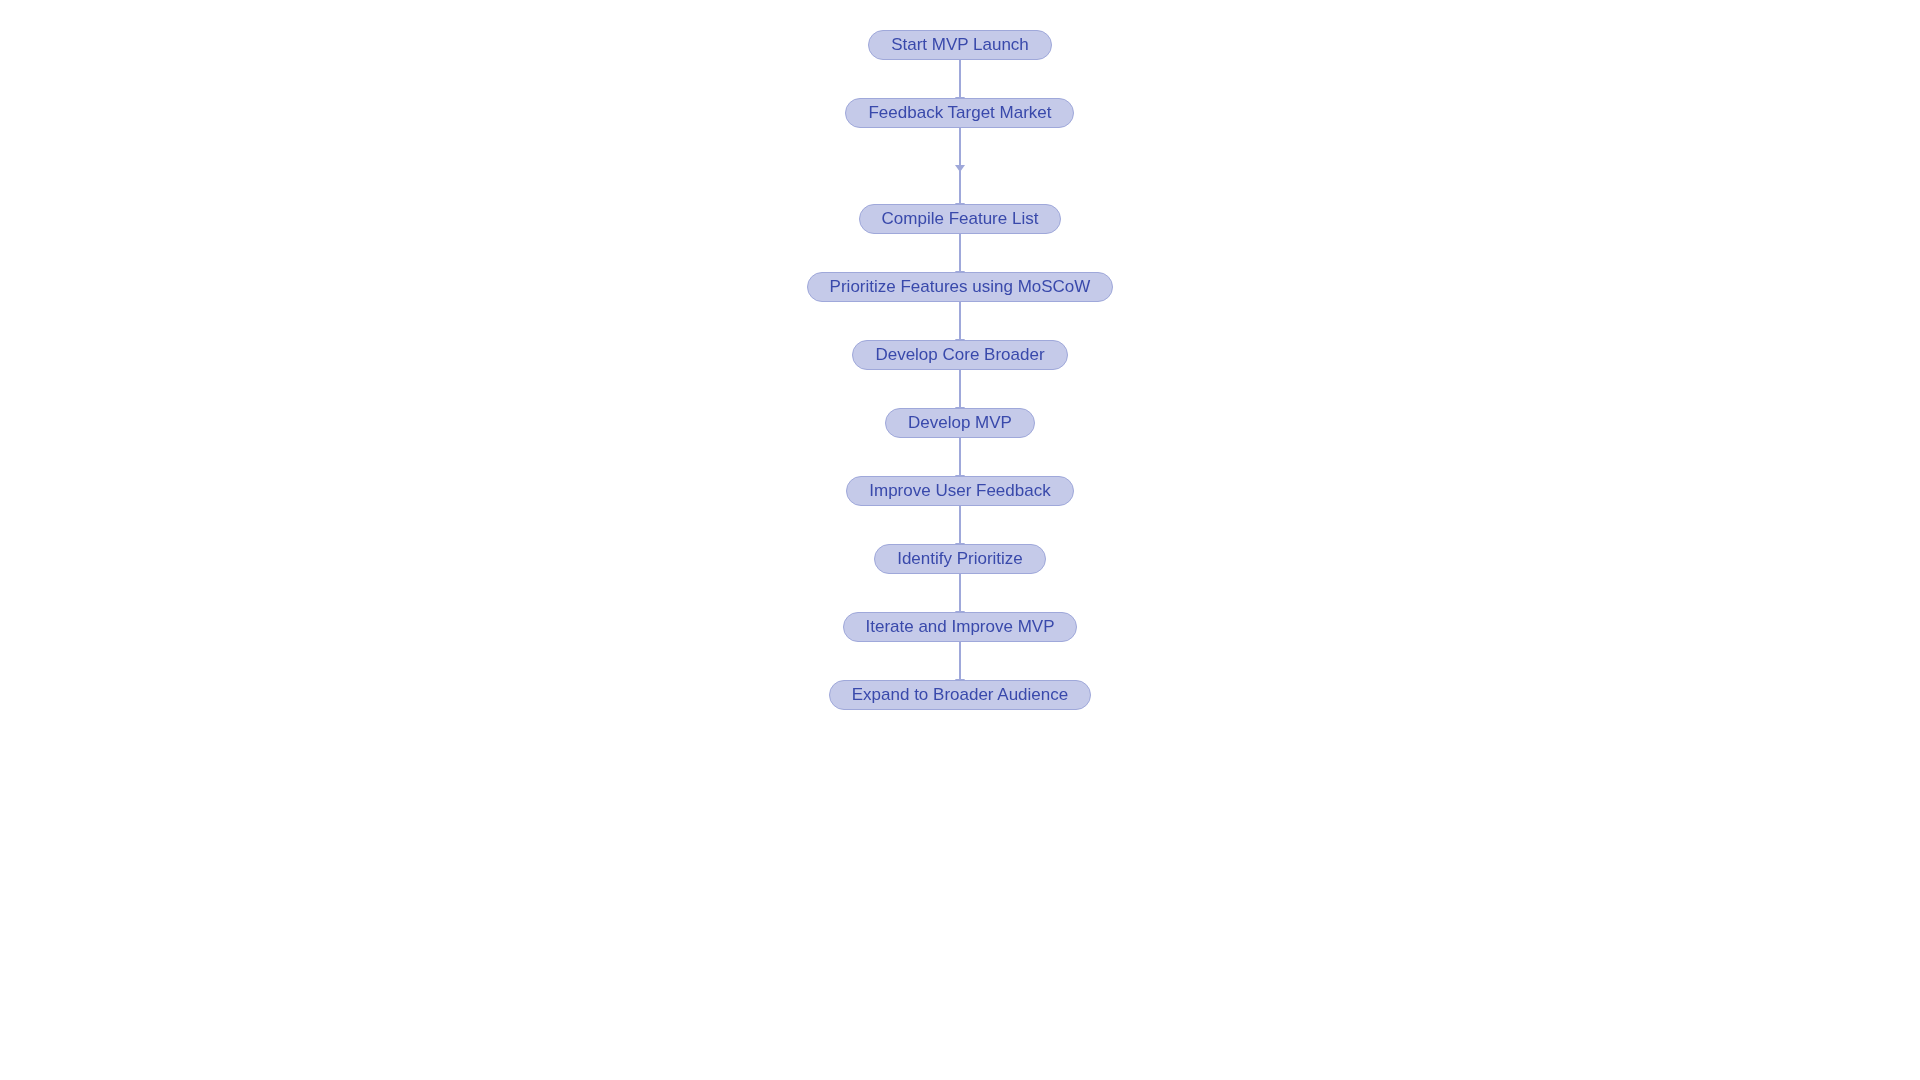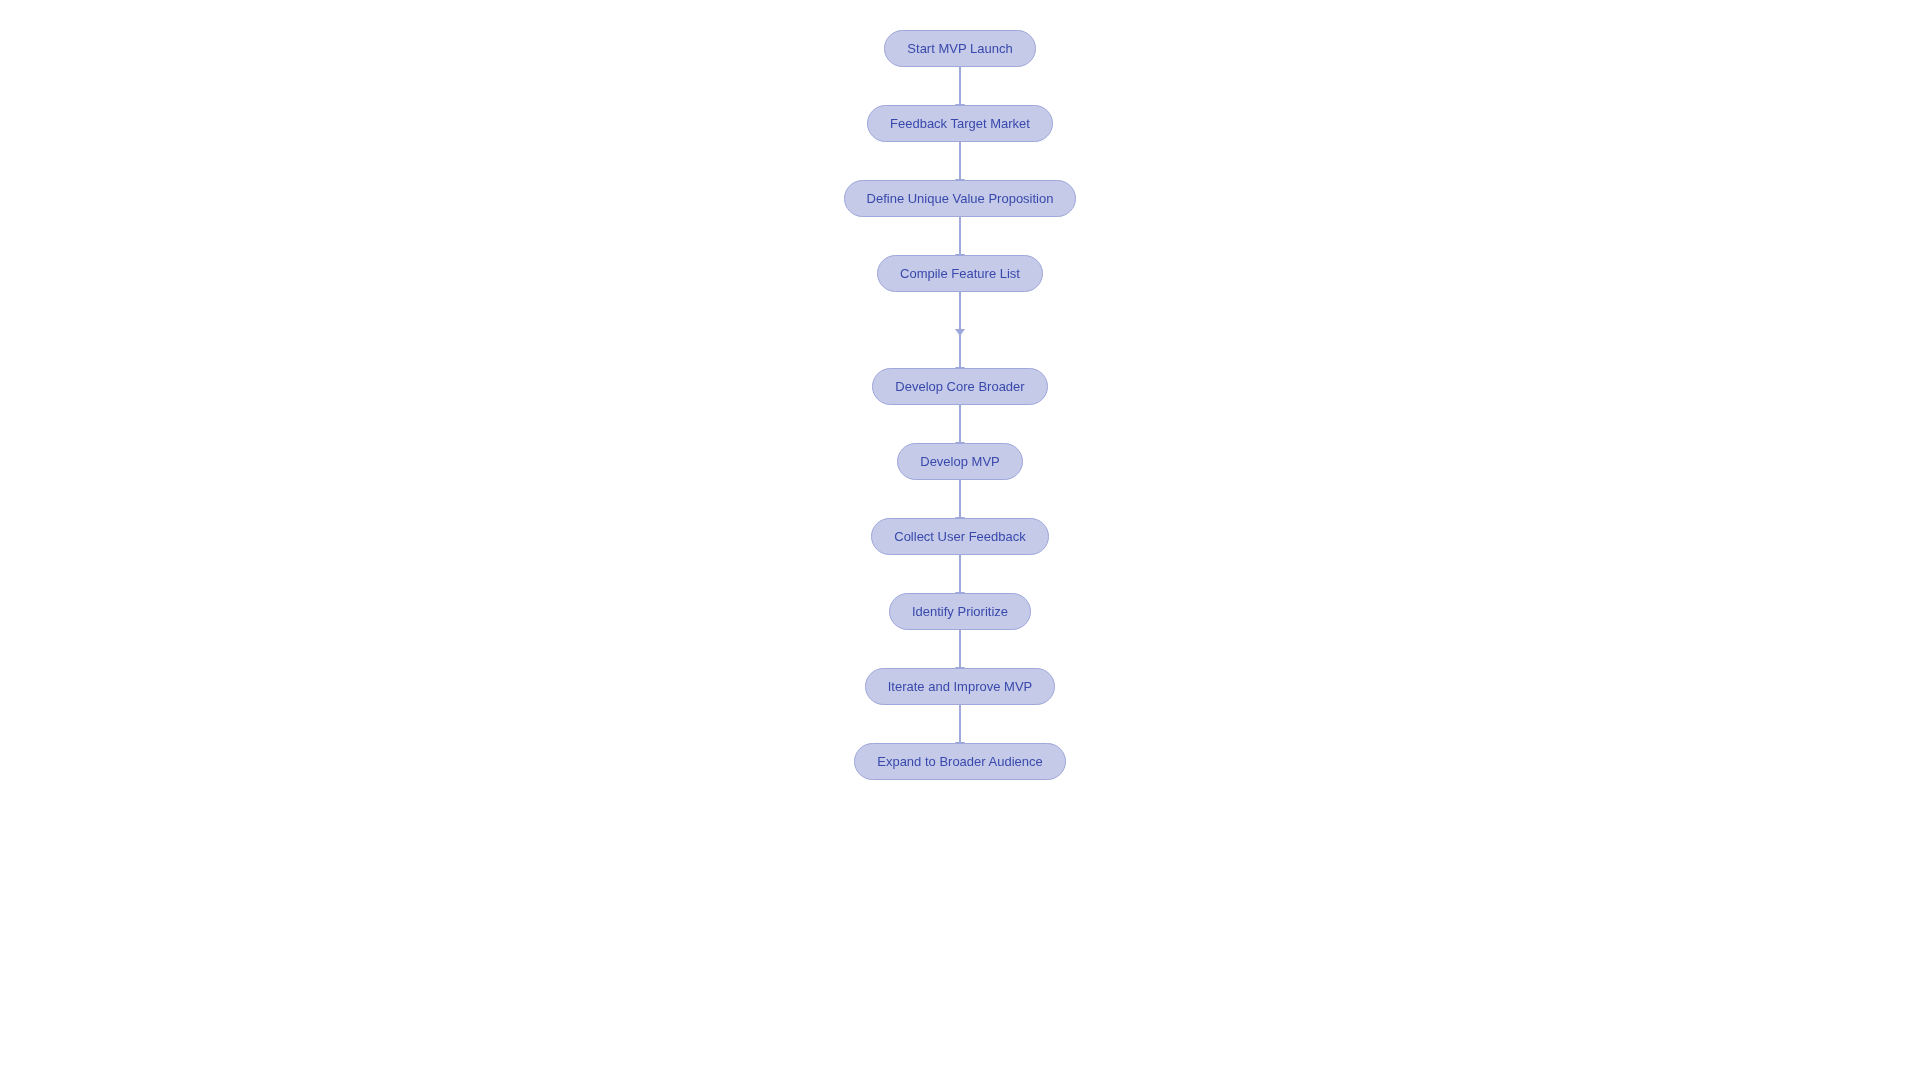--- a/index.html
+++ b/index.html
@@ -23,22 +23,22 @@
       display: flex;
       flex-direction: column;
       align-items: center;
       padding: 30px 0 40px 0;
       position: relative;
     }
 
     .flow-node {
       background: #c5cae9;
       border-radius: 20px;
-      padding: 10px 22px;
-      font-size: 13px;
+      padding: 4px 22px;
+      font-size: 17px;
       color: #3949ab;
       text-align: center;
       white-space: nowrap;
       min-width: 120px;
       border: 1.5px solid #9fa8da;
       position: relative;
       z-index: 1;
     }
 
     .flow-node.wide {
@@ -64,29 +64,29 @@
     }
   </style>
 </head>
 <body>
 
 <div class="flowchart-container">
 <div class="flow-node">Start MVP Launch</div>
     <div class="flow-connector"></div>
     <div class="flow-node">Feedback Target Market</div>
     <div class="flow-connector"></div>
-    <div class="flow-node wide">Define Unique Value Proposition</div>
     <div class="flow-connector"></div>
     <div class="flow-node">Compile Feature List</div>
     <div class="flow-connector"></div>
+    <div class="flow-node wide">Prioritize Features using MoSCoW</div>
     <div class="flow-connector"></div>
     <div class="flow-node">Develop Core Broader</div>
     <div class="flow-connector"></div>
     <div class="flow-node">Develop MVP</div>
     <div class="flow-connector"></div>
-    <div class="flow-node">Collect User Feedback</div>
+    <div class="flow-node">Improve User Feedback</div>
     <div class="flow-connector"></div>
     <div class="flow-node">Identify Prioritize</div>
     <div class="flow-connector"></div>
     <div class="flow-node">Iterate and Improve MVP</div>
     <div class="flow-connector"></div>
     <div class="flow-node">Expand to Broader Audience</div>
   </div>
 
 </body></html>

